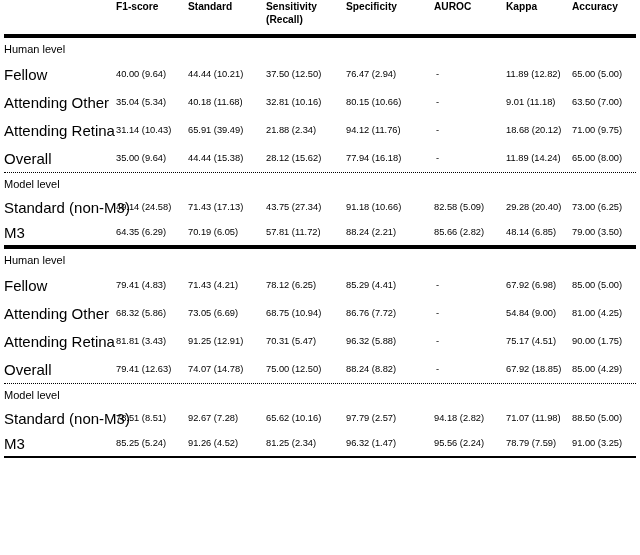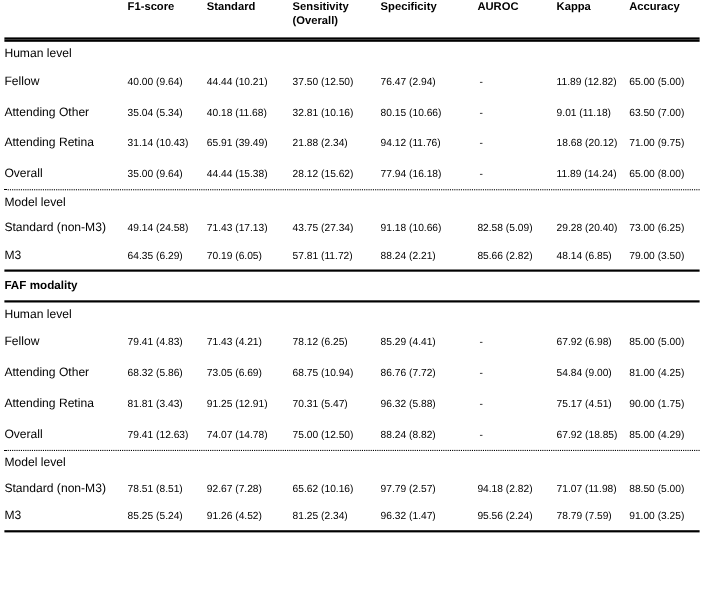--- a/index.html
+++ b/index.html
@@ -66,21 +66,21 @@
 
   tr.data-row td {
     height: 28px;
   }
   tr.data-row.tight td {
     height: 25px;
   }
 
   td.lbl {
     text-align: left;
-    font-size: 11px;
+    font-size: 15px;
   }
   td.val {
     text-align: left;
   }
   td.val.dash {
     text-align: left;
     padding-left: 2px;
   }
 
   
@@ -137,21 +137,21 @@
       <tr>
         <th class="h-label"></th>
         <th>
           <span>F1-score</span>
         </th>
         <th>
           <span>Standard</span>
         </th>
         <th>
           <span>Sensitivity</span>
-          <span class="hdr-line2">(Overall)</span>
+          <span class="hdr-line2">(Recall)</span>
         </th>
         <th>
           <span>Specificity</span>
         </th>
         <th>
           <span>AUROC</span>
         </th>
         <th>
           <span>Kappa</span>
         </th>
@@ -240,23 +240,20 @@
           <td class="val">88.24 (2.21)</td>
           <td class="val">85.66 (2.82)</td>
           <td class="val">48.14 (6.85)</td>
           <td class="val">79.00 (3.50)</td>
         </tr>
         <tr class="rule-row">
           <td colspan="8">
             <div class="rule rule-thick"></div>
           </td>
         </tr>
-        <tr class="section-row">
-          <td colspan="8">FAF modality</td>
-        </tr>
         <tr class="rule-row">
           <td colspan="8">
             <div class="rule rule-thick"></div>
           </td>
         </tr>
         <tr class="group-row">
           <td colspan="8">Human level</td>
         </tr>
         <tr class="data-row">
           <td class="lbl">Fellow</td>

